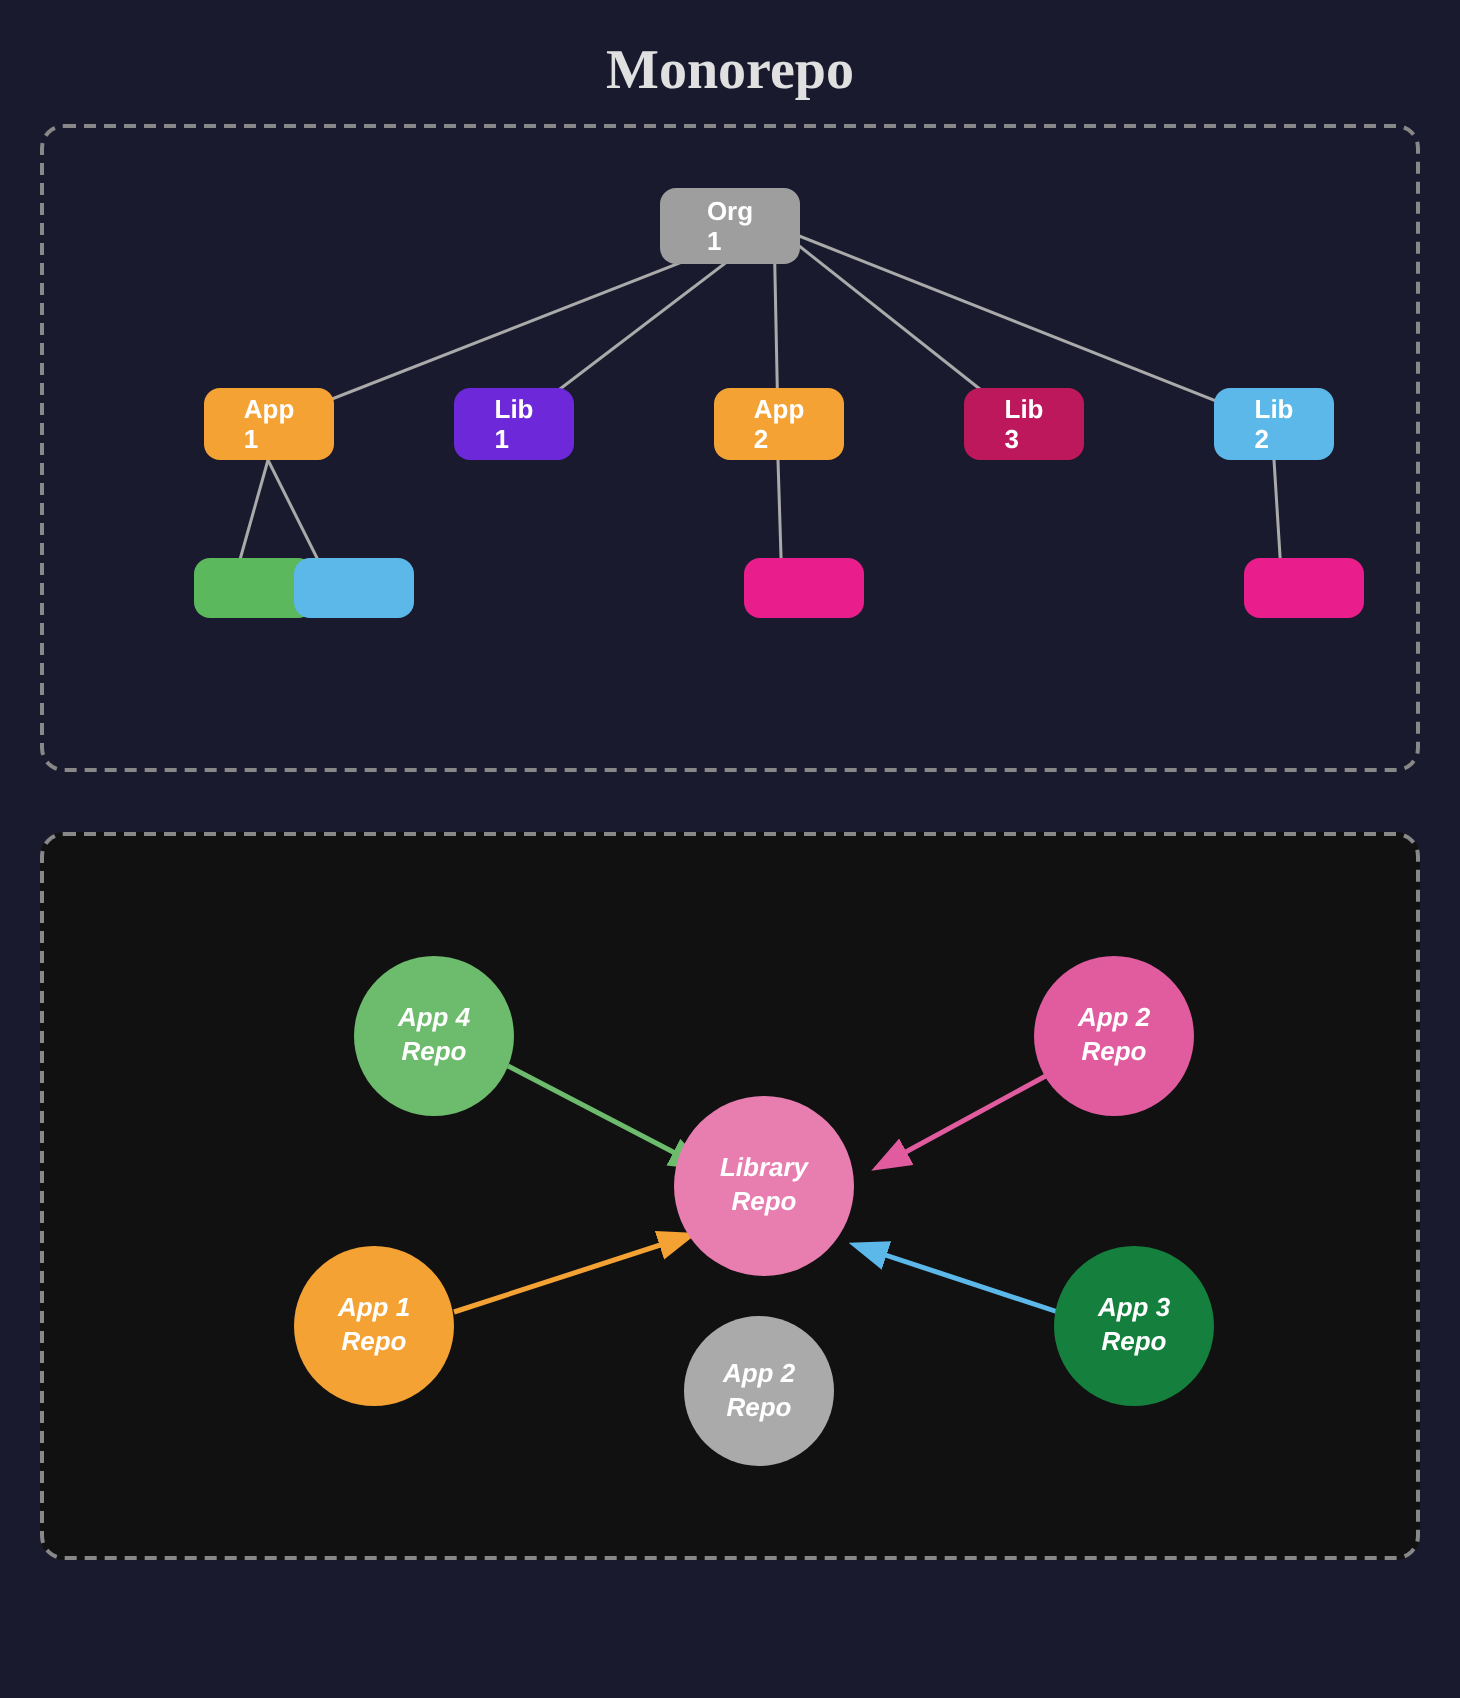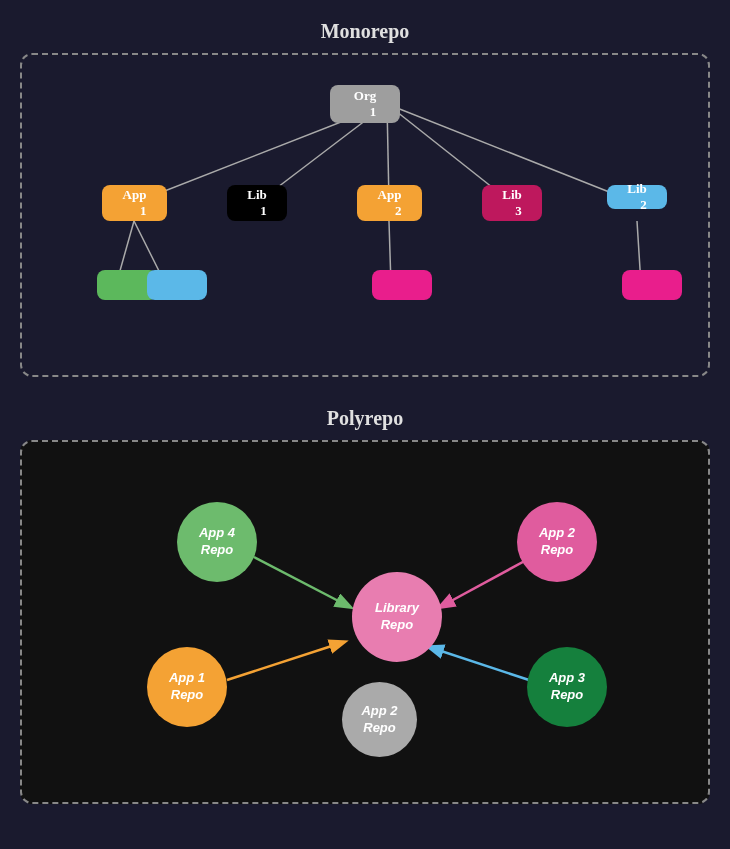--- a/index.html
+++ b/index.html
@@ -9,21 +9,21 @@
       min-height: 849px;
       font-family: 'Arial', sans-serif;
       display: flex;
       flex-direction: column;
       align-items: center;
       padding: 20px 20px;
       gap: 30px;
     }
 
     .section-title {
-      font-size: 20px;
+      font-size: 28px;
       font-weight: bold;
       color: #e0e0e0;
       text-align: center;
       margin-bottom: 10px;
       font-family: 'Georgia', serif;
     }
 
     
     .monorepo-container {
       width: 690px;
@@ -42,45 +42,44 @@
 
     .mono-node {
       position: absolute;
       border-radius: 8px;
       display: flex;
       align-items: center;
       justify-content: center;
       font-size: 13px;
       font-weight: bold;
       color: white;
-      text-align: right;
+      text-align: left;
       padding: 6px 26px;
       min-width: 60px;
-      font-family: Liberation Serif, serif;
     }
 
     .mono-node.org1 {
       background: #9e9e9e;
       top: 10px;
       left: 50%;
       transform: translateX(-50%);
       width: 70px;
       height: 38px;
     }
 
     .mono-node.app1 {
       background: #f4a234;
       top: 110px;
       left: 60px;
       width: 65px;
       height: 36px;
     }
 
     .mono-node.lib1 {
-      background: #000000;
+      background: #6d28d9;
       top: 110px;
       left: 185px;
       width: 60px;
       height: 36px;
     }
 
     .mono-node.app2 {
       background: #f4a234;
       top: 110px;
       left: 315px;
@@ -94,21 +93,21 @@
       left: 440px;
       width: 60px;
       height: 36px;
     }
 
     .mono-node.lib2 {
       background: #5bb8e8;
       top: 110px;
       left: 565px;
       width: 60px;
-      height: 24px;
+      height: 36px;
     }
 
     
     .mono-node.sub-green {
       background: #5cb85c;
       top: 195px;
       left: 55px;
       width: 38px;
       height: 30px;
       font-size: 10px;
@@ -177,21 +176,21 @@
       text-align: center;
       line-height: 1.3;
       font-style: italic;
     }
 
     .poly-node.library-repo {
       background: #e87db0;
       width: 90px;
       height: 90px;
       top: 110px;
-      left: 310px;
+      left: 295px;
       font-size: 13px;
     }
 
     .poly-node.app4-repo {
       background: #6dbb6d;
       width: 80px;
       height: 80px;
       top: 40px;
       left: 135px;
     }
@@ -275,21 +274,20 @@
 
       <div class="mono-node sub-green"></div>
       <div class="mono-node sub-blue"></div>
       <div class="mono-node sub-pink-app2"></div>
       <div class="mono-node sub-pink-lib2"></div>
     </div>
   </div>
 </div>
 
 <div>
-  <div class="section-title">Polyrepo</div>
   <div class="polyrepo-container">
     <div class="polyrepo-diagram">
       <svg class="poly-svg">
         <defs>
           <marker id="arrow-green" markerWidth="8" markerHeight="8" refX="6" refY="3" orient="auto">
             <path d="M0,0 L0,6 L8,3 z" fill="#6dbb6d"></path>
           </marker>
           <marker id="arrow-red" markerWidth="8" markerHeight="8" refX="6" refY="3" orient="auto">
             <path d="M0,0 L0,6 L8,3 z" fill="#e05c9e"></path>
           </marker>

